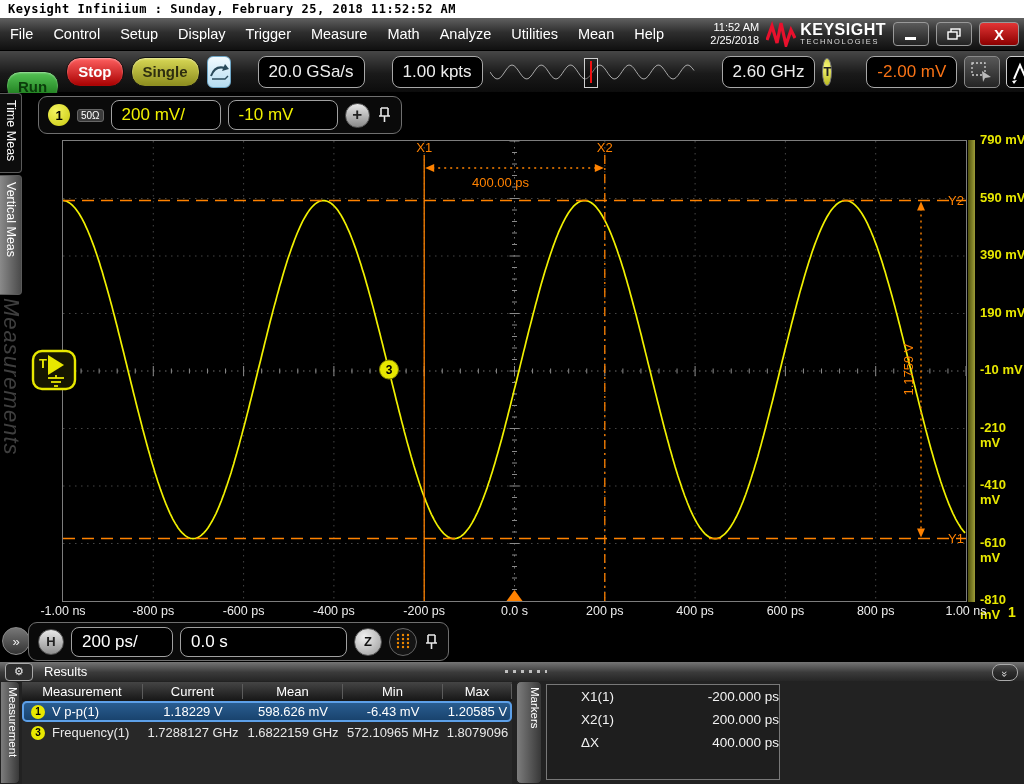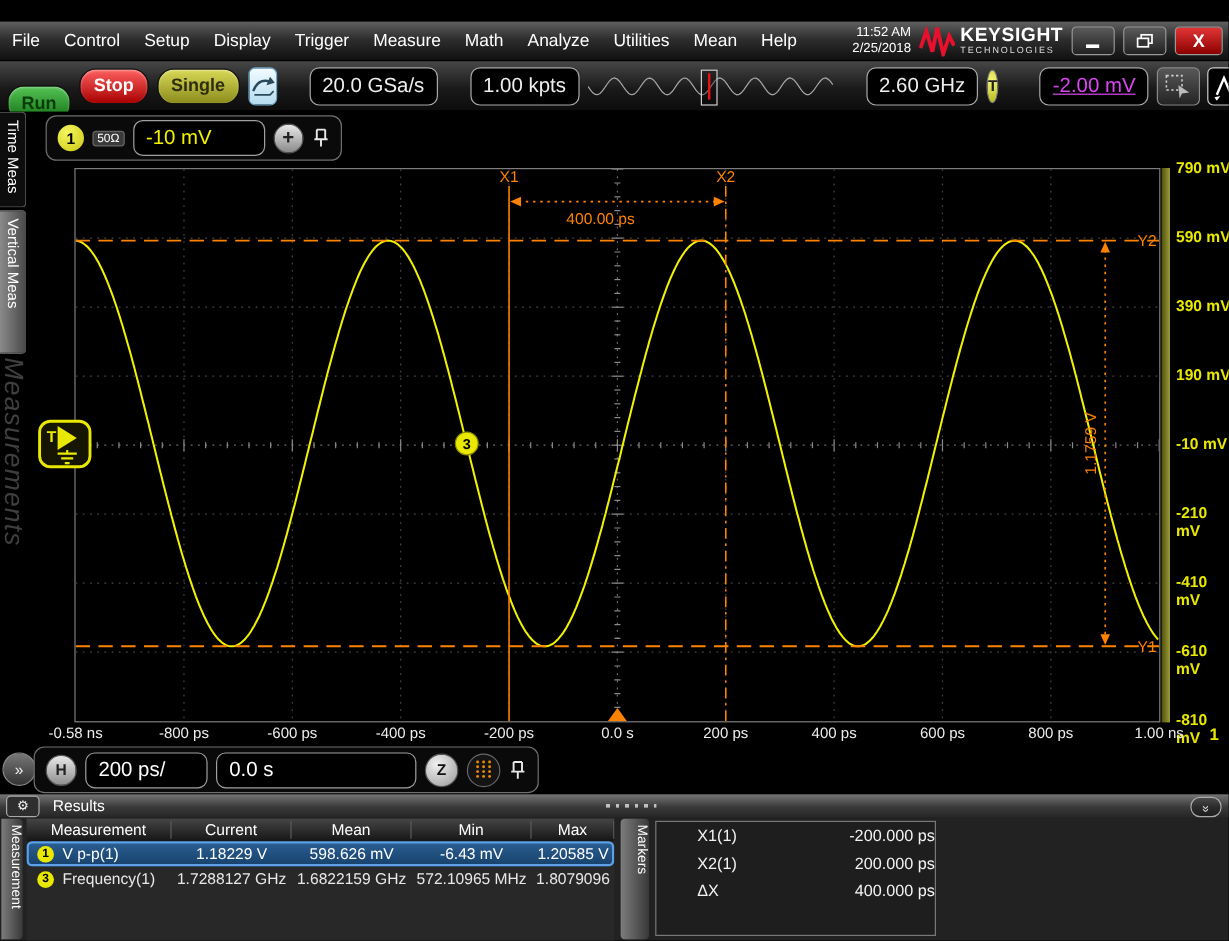--- a/index.html
+++ b/index.html
@@ -30,21 +30,21 @@
   #toolbar{position:absolute;left:0;top:51px;width:1024px;height:42px;box-sizing:border-box;
            background:linear-gradient(#474747,#1a1a1a 55%,#0c0c0c);display:flex;align-items:center;
            gap:7px;padding:0 6px;border-bottom:1px solid #000;}
   .pill{height:28px;border-radius:14px;padding:0 11px;font-size:15px;font-weight:bold;display:flex;
         align-items:center;border:1px solid #101010;box-shadow:inset 0 1px 2px rgba(255,255,255,.45);}
   .pill.run{background:linear-gradient(#55c455,#147014);color:#0b3c0b;margin-top:29px;}
   .pill.stop{background:linear-gradient(#ff6060,#a80000);color:#fff;}
   .pill.single{background:linear-gradient(#d8d855,#8c8c1e);color:#2e2e10;}
   .tool-field{height:30px;background:#000;border:1.5px solid #a8a8a8;border-radius:8px;color:#eee;
               font-size:17px;display:flex;align-items:center;padding:0 10px;white-space:nowrap;margin-left:20px;}
-  .tool-field.yellow{color:#d946ef;text-decoration:underline;}
+  .tool-field.yellow{color:#f97316;}
   .touch-btn{width:30px;height:30px;border-radius:6px;border:1px solid #6fa7c7;
              background:linear-gradient(#f2fbff,#b5dcf0);display:flex;align-items:center;justify-content:center;}
   #hpos-widget{position:relative;width:205px;height:34px;}
   #hpos-box{position:absolute;left:94px;top:3px;width:12px;height:28px;border:1px solid #cfcfcf;background:rgba(0,0,0,.3);}
   #hpos-line{position:absolute;left:5px;top:2px;width:2px;height:22px;background:#e11;}
   .trig-circle{width:26px;height:26px;border-radius:50%;background:radial-gradient(circle at 35% 30%,#f5f575,#b9b91e);
                color:#222;font-weight:bold;font-size:13px;display:flex;align-items:center;justify-content:center;
                border:1px solid #777;}
   #tool-right{margin-left:auto;display:flex;align-items:center;gap:6px;}
   .tool-icon{width:34px;height:30px;border:1px solid #8a8a8a;border-radius:5px;background:linear-gradient(#585858,#242424);
@@ -131,20 +131,21 @@
   #marker-box-y{left:786px;width:234px;}
   .marker-row{display:flex;height:23px;align-items:center;color:#f2f2f2;font-size:13.5px;}
   .m-label{width:64px;padding-left:10px;flex:none;}
   .m-value{width:140px;text-align:right;}
 </style>
 </head>
 <body>
 
 <div id="screen">
 
+  <div id="titlebar">Keysight Infiniium : Sunday, February 25, 2018 11:52:52 AM</div>
 
   <div id="menubar">
     <div id="menu-items" style="display: flex; height: 100%;">
         <div class="menu-item">File</div>
         <div class="menu-item">Control</div>
         <div class="menu-item">Setup</div>
         <div class="menu-item">Display</div>
         <div class="menu-item">Trigger</div>
         <div class="menu-item">Measure</div>
         <div class="menu-item">Math</div>
@@ -231,20 +232,21 @@
 
   <div id="main">
 
     <div id="tab-time" class="side-tab">Time Meas</div>
     <div id="tab-vertical" class="side-tab">Vertical Meas</div>
     <div id="watermark">Measurements</div>
 
     <div id="channel-group">
       <div class="ch-badge">1</div>
       <div class="imp-label">50Ω</div>
+      <div class="ch-field">200 mV/</div>
       <div class="ch-field">-10 mV</div>
       <div class="plus-btn">+</div>
       <svg width="15" height="18" viewBox="0 0 15 18">
         <path d="M4 2 h7 M4 2 v8 M11 2 v8 M2 10 h11 M7.5 10 v6" fill="none" stroke="#e8e8e8" stroke-width="1.6"></path>
       </svg>
     </div>
 
     <div id="plot">
       <svg id="plot-svg" width="903" height="460" viewBox="0 0 903 460">
           <line x1="90.3" y1="0" x2="90.3" y2="460" stroke="#454545" stroke-dasharray="1.5 4.5" stroke-width="1"></line>
@@ -383,21 +385,21 @@
         <div class="ylab" style="top: 96.5px;">590 mV</div>
         <div class="ylab" style="top: 154px;">390 mV</div>
         <div class="ylab" style="top: 211.5px;">190 mV</div>
         <div class="ylab" style="top: 269px;">-10 mV</div>
         <div class="ylab" style="top: 326.5px;">-210 mV</div>
         <div class="ylab" style="top: 384px;">-410 mV</div>
         <div class="ylab" style="top: 441.5px;">-610 mV</div>
         <div class="ylab" style="top: 499px;">-810 mV</div>
       </div>
     <div id="xlabels">
-        <div class="xlab" style="left: 63px;">-0.58 ns</div>
+        <div class="xlab" style="left: 63px;">-1.00 ns</div>
         <div class="xlab" style="left: 153.3px;">-800 ps</div>
         <div class="xlab" style="left: 243.6px;">-600 ps</div>
         <div class="xlab" style="left: 333.9px;">-400 ps</div>
         <div class="xlab" style="left: 424.2px;">-200 ps</div>
         <div class="xlab" style="left: 514.5px;">0.0 s</div>
         <div class="xlab" style="left: 604.8px;">200 ps</div>
         <div class="xlab" style="left: 695.1px;">400 ps</div>
         <div class="xlab" style="left: 785.4px;">600 ps</div>
         <div class="xlab" style="left: 875.7px;">800 ps</div>
         <div class="xlab" style="left: 966px;">1.00 ns</div>

